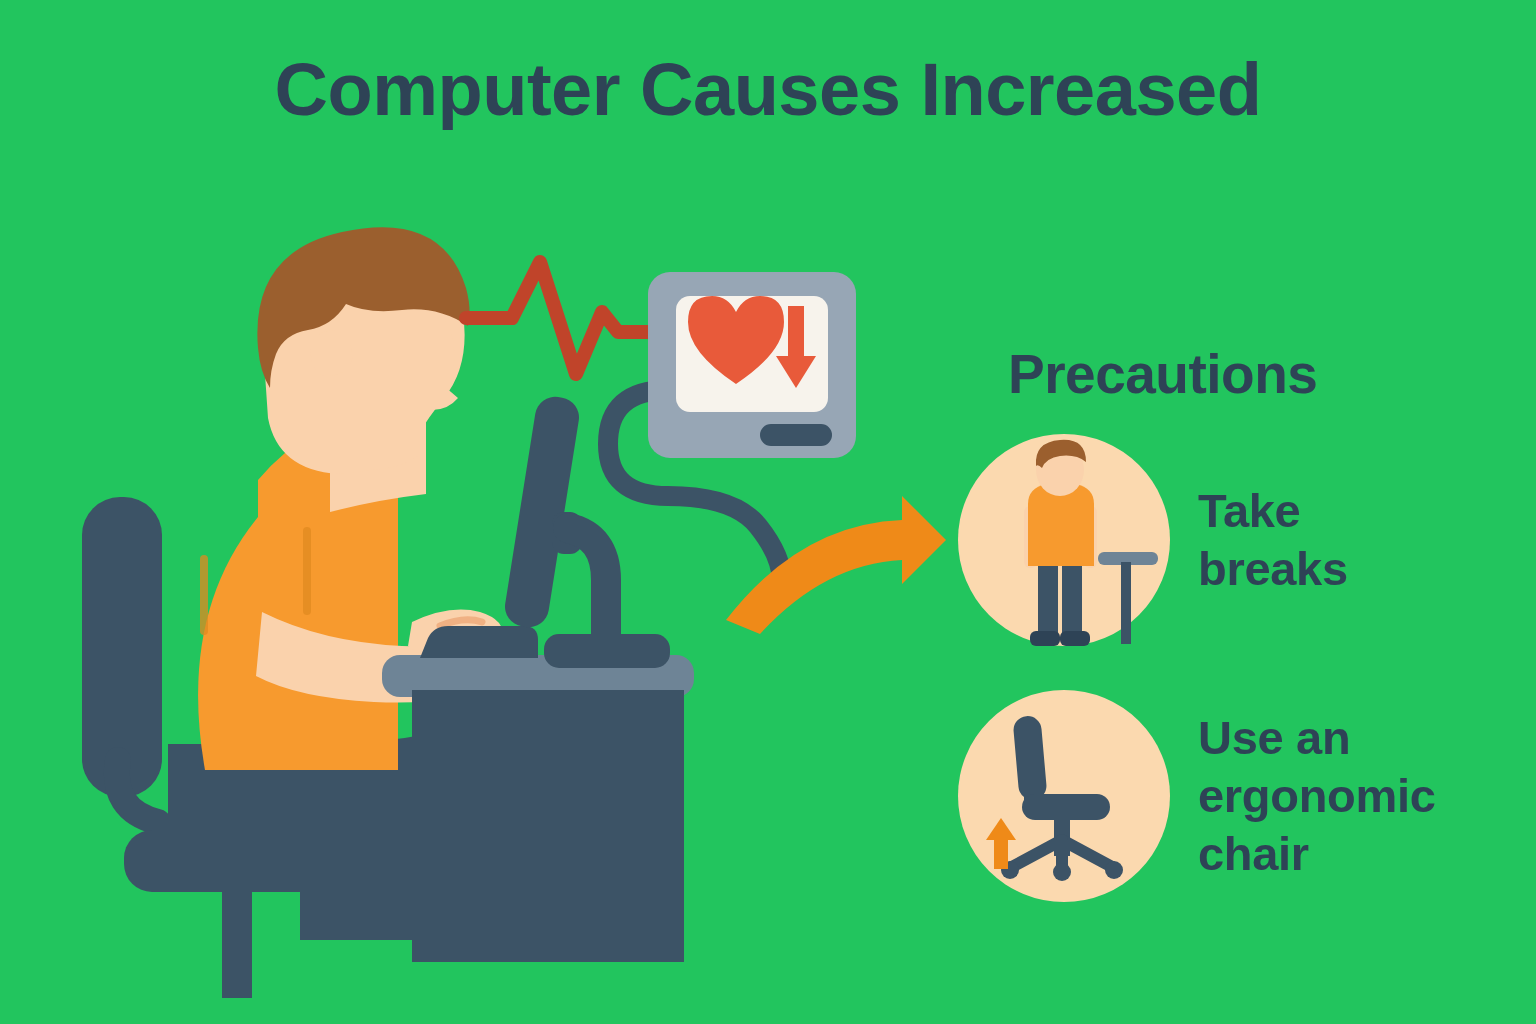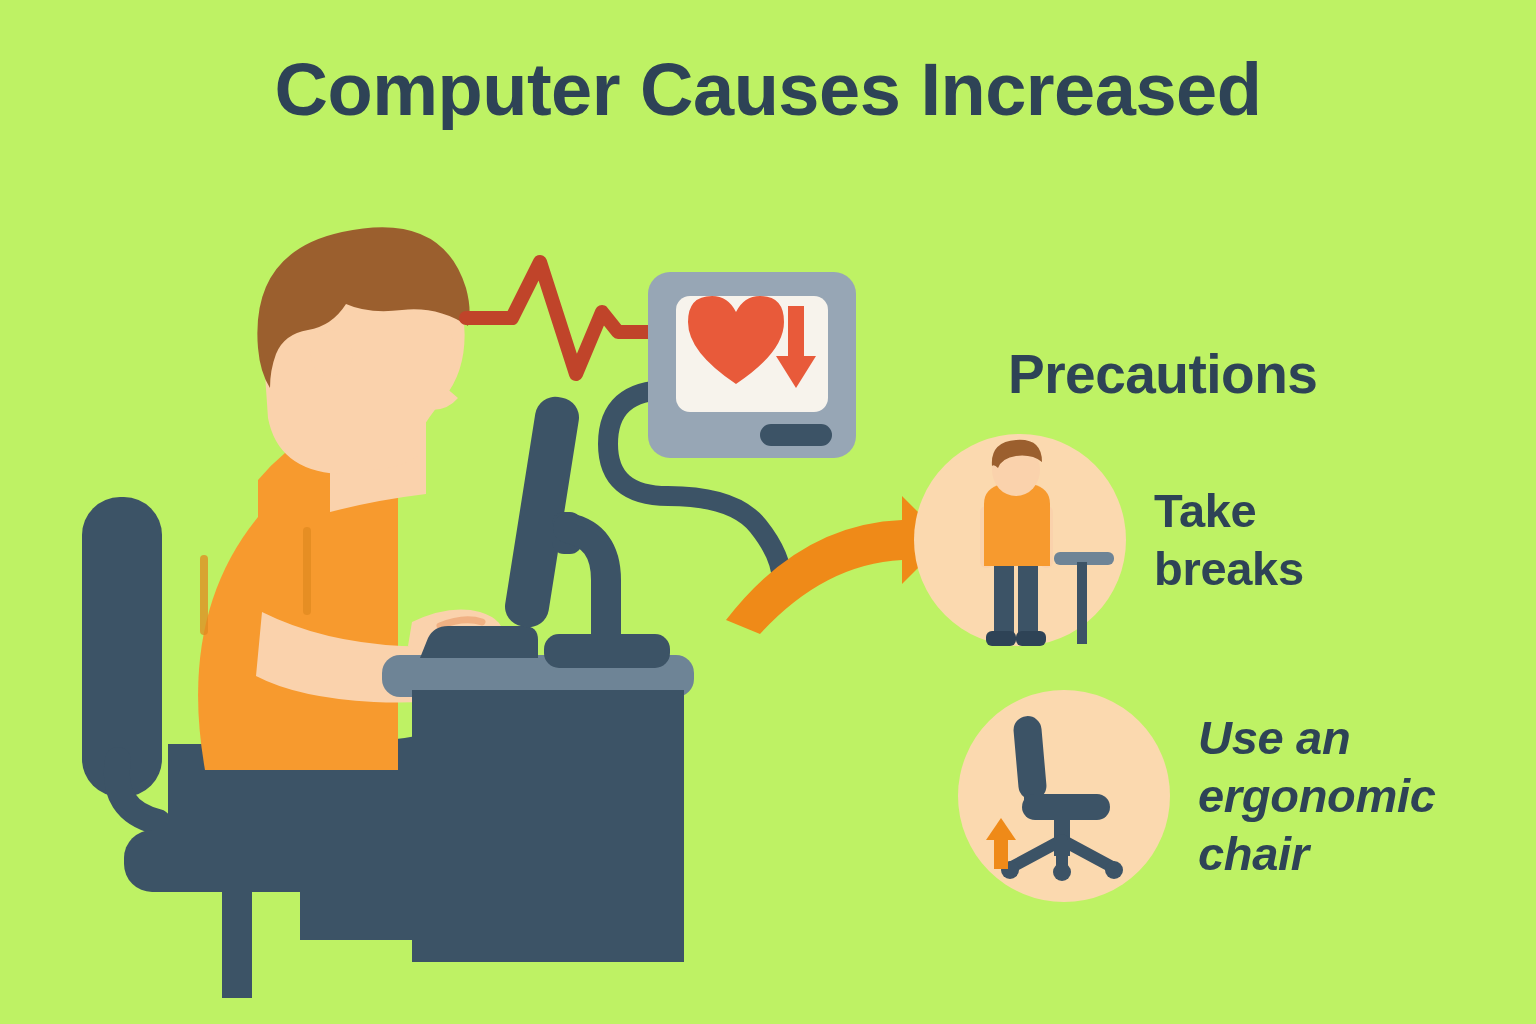--- a/index.html
+++ b/index.html
@@ -10,21 +10,21 @@
   body {
     width: 1536px;
     height: 1024px;
     overflow: hidden;
     font-family: "Liberation Sans", sans-serif;
   }
   #canvas {
     position: relative;
     width: 1536px;
     height: 1024px;
-    background: #bef264;
+    background: #22c55e;
   }
 
   
   #title-block {
     position: absolute;
     left: 0;
     top: 44px;
     width: 1536px;
     text-align: center;
     pointer-events: none;
@@ -50,22 +50,22 @@
     letter-spacing: -0.5px;
     white-space: nowrap;
   }
 
   
   .precaution-row {
     position: absolute;
     display: flex;
     align-items: center;
   }
-  #precaution-row-0 { left: 914px; top: 434px; }
-  #precaution-row-1 { left: 958px; top: 690px; font-style: italic; }
+  #precaution-row-0 { left: 958px; top: 434px; }
+  #precaution-row-1 { left: 958px; top: 690px; }
 
   .precaution-circle {
     width: 212px;
     height: 212px;
     border-radius: 50%;
     background: #FBD9AF;
     flex: 0 0 auto;
     position: relative;
   }
   .precaution-label {

